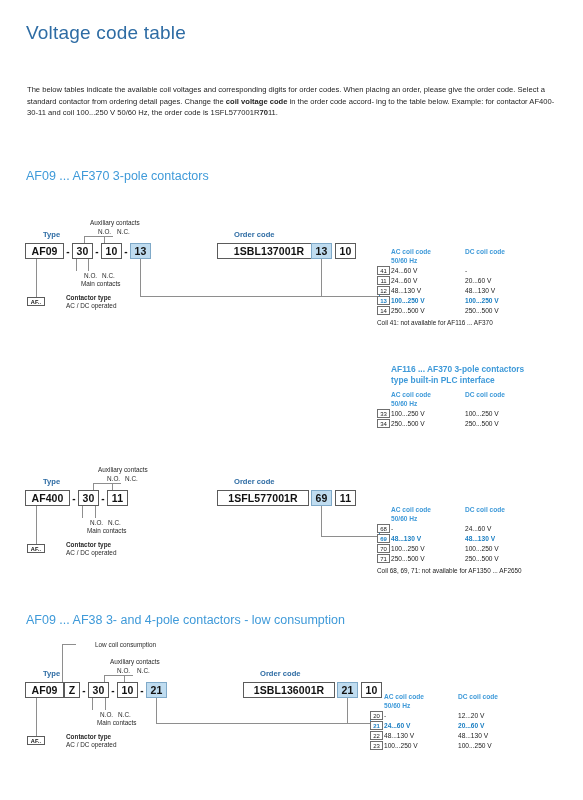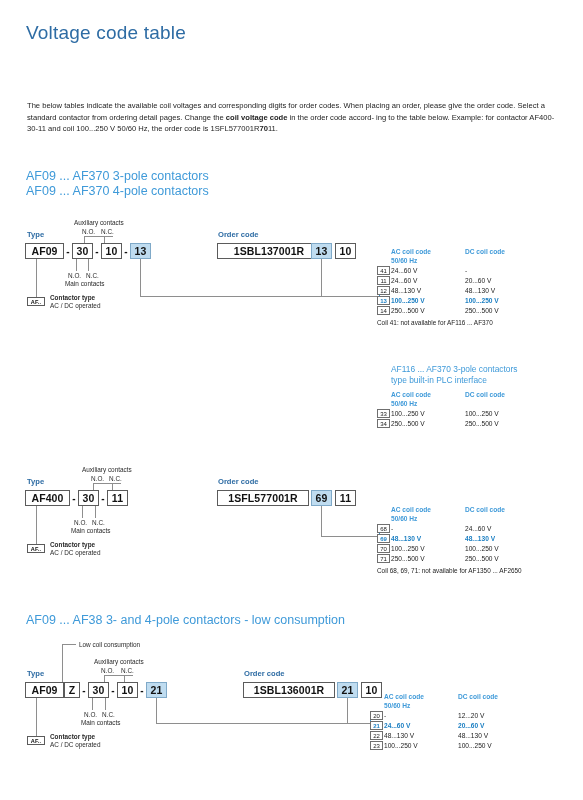--- a/index.html
+++ b/index.html
@@ -9,44 +9,44 @@
     color:#1a1a1a;position:relative;overflow:hidden;
   }
   .page{position:relative;width:583px;height:800px;}
 
   
   .page-title{
     position:absolute;left:26px;top:22px;
     font-size:19px;color:#2e6ca4;font-weight:400;letter-spacing:.2px;
   }
   .intro{
-    position:absolute;left:27px;top:100px;width:530px;
+    position:absolute;left:27px;top:84px;width:530px;
     font-size:7.6px;line-height:11.6px;color:#1d1d1d;
   }
   .intro b{font-weight:bold;}
 
   .sec-head{
     position:absolute;left:26px;
     font-size:12.5px;color:#3f9ad9;font-weight:400;white-space:nowrap;
   }
   .sec-head.s1a{top:169px;}
   .sec-head.s1b{top:184px;}
   .sec-head.s2{top:434px;}
   .sec-head.s3{top:613px;}
 
   .plc-head{
-    position:absolute;left:391px;font-size:8.4px;color:#3f9ad9;font-weight:normal;
+    position:absolute;left:391px;font-size:8.4px;color:#3f9ad9;font-weight:bold;
     white-space:nowrap;line-height:11px;
   }
   .plc-head.l1{top:364px;}
   .plc-head.l2{top:375px;}
 
   
   .diag{position:absolute;}
-  .lbl{position:absolute;font-size:6.4px;color:#2a2a2a;white-space:nowrap;line-height:8px;}
+  .lbl{position:absolute;font-size:6.4px;color:#2a2a2a;white-space:nowrap;line-height:8px;margin-left:16px;}
   .lbl.b{font-weight:bold;}
   .lbl.blue{color:#2e6ca4;font-weight:bold;font-size:7.6px;}
 
   .box{
     position:absolute;border:1px solid #5b5b5b;background:#fff;
     font-size:10.5px;font-weight:bold;color:#111;
     display:flex;align-items:center;justify-content:center;
     box-sizing:border-box;letter-spacing:.1px;
   }
   .box.hl{background:#bfdcf0;border-color:#7fa9c8;}
@@ -86,21 +86,20 @@
 
   <div class="page-title">Voltage code table</div>
 
   <div class="intro">
     The below tables indicate the available coil voltages and corresponding digits for order codes. When placing an order, please give
     the order code. Select a standard contactor from ordering detail pages. Change the <b>coil voltage code</b> in the order code accord-
     ing to the table below. Example: for contactor AF400-30-11 and coil 100...250 V 50/60 Hz, the order code is 1SFL577001R<b>70</b>11.
   </div>
 
   <div class="sec-head s1a">AF09 ... AF370  3-pole contactors</div>
-  <div class="sec-head s1b">AF09 ... AF370  4-pole contactors</div>
 
   <div class="diag" style="left:0;top:0;">
 
     <div class="lbl" style="left:74px;top:219px;">Auxiliary contacts</div>
     <div class="lbl" style="left:82px;top:228px;">N.O.</div>
     <div class="lbl" style="left:101px;top:228px;">N.C.</div>
     <div class="ln lnh" style="left:84px;top:236px;width:29px;"></div>
     <div class="ln lnv" style="left:84px;top:236px;height:8px;"></div>
     <div class="ln lnv" style="left:104px;top:236px;height:8px;"></div>
 

